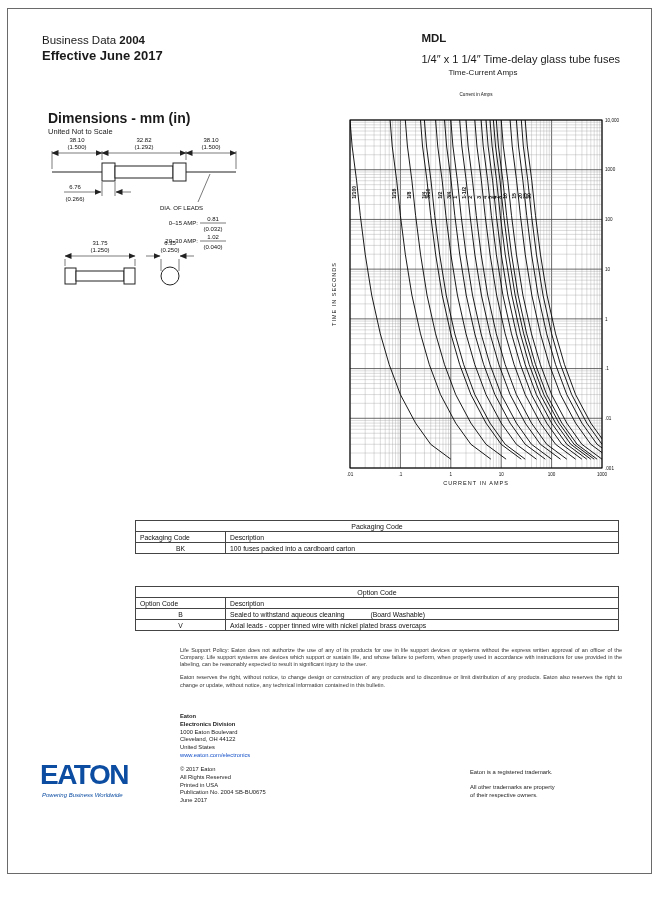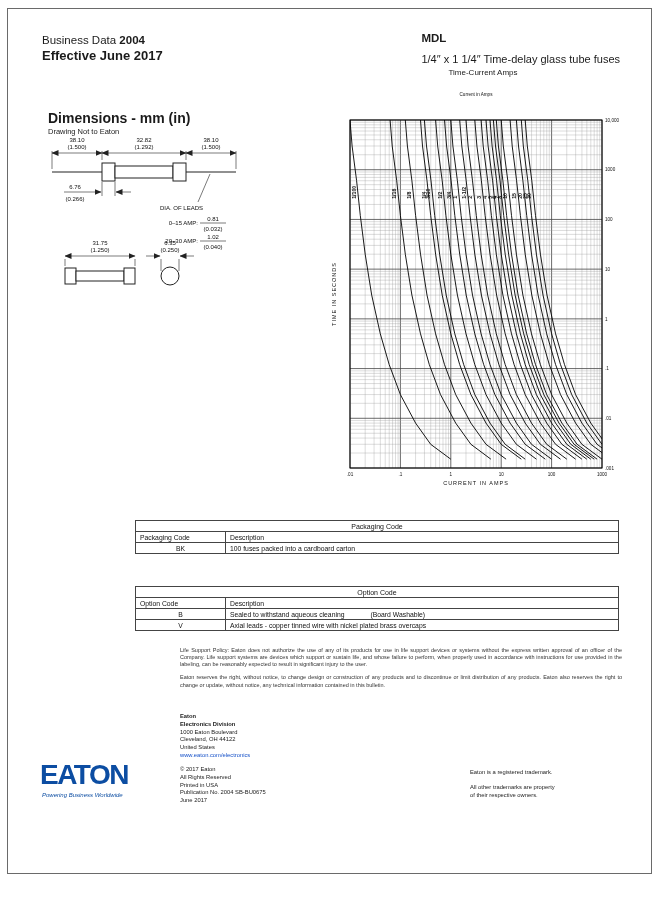--- a/index.html
+++ b/index.html
@@ -58,21 +58,21 @@
 
 <div class="hr">
   <div class="p1">MDL</div>
   <div class="p2">1/4″ x 1 1/4″ Time-delay glass tube fuses</div>
 </div>
 
 <div class="chart-title">Time-Current Amps</div>
 
 <div class="dimh">
   <div class="d1">Dimensions - mm (in)</div>
-  <div class="d2">Drawing Not to Eaton</div>
+  <div class="d2">United Not to Scale</div>
 </div>
 
 <svg class="fuse-svg" width="270" height="162" viewBox="0 0 270 162">
   <defs>
     <marker id="ah" markerWidth="7" markerHeight="6" refX="6.5" refY="3" orient="auto-start-reverse" markerUnits="userSpaceOnUse">
       <path d="M0,0 L7,3 L0,6 Z" fill="#222"></path>
     </marker>
   </defs>
 
   <g>

